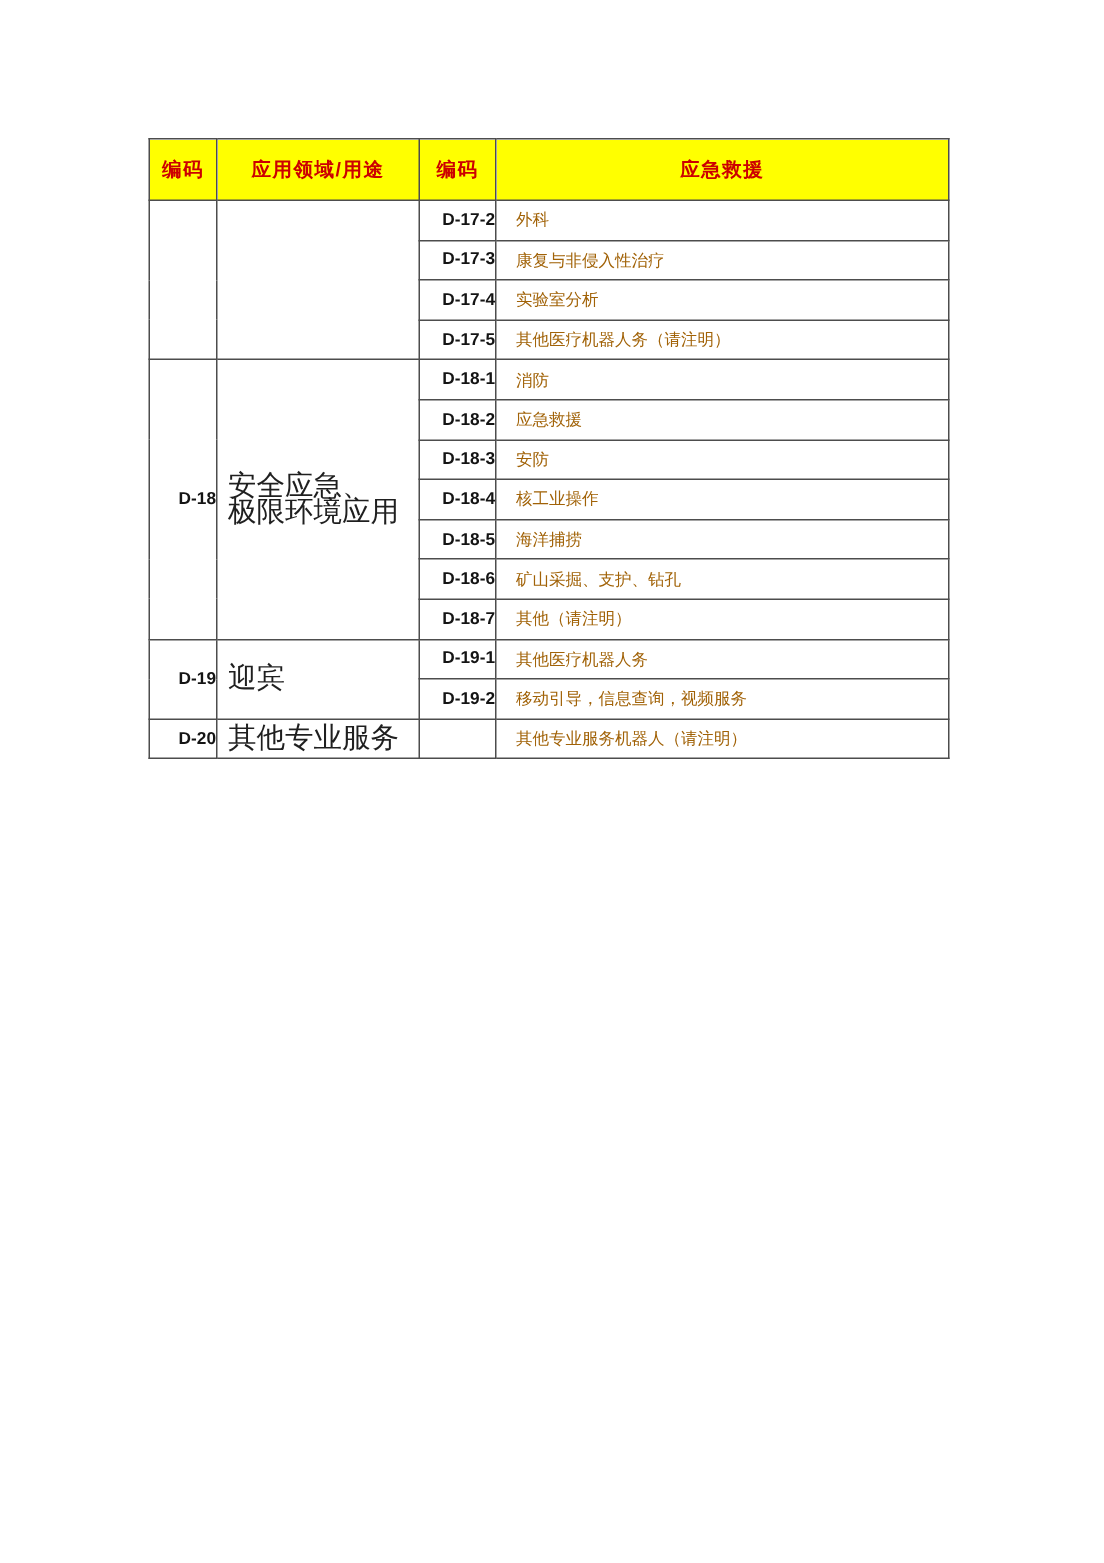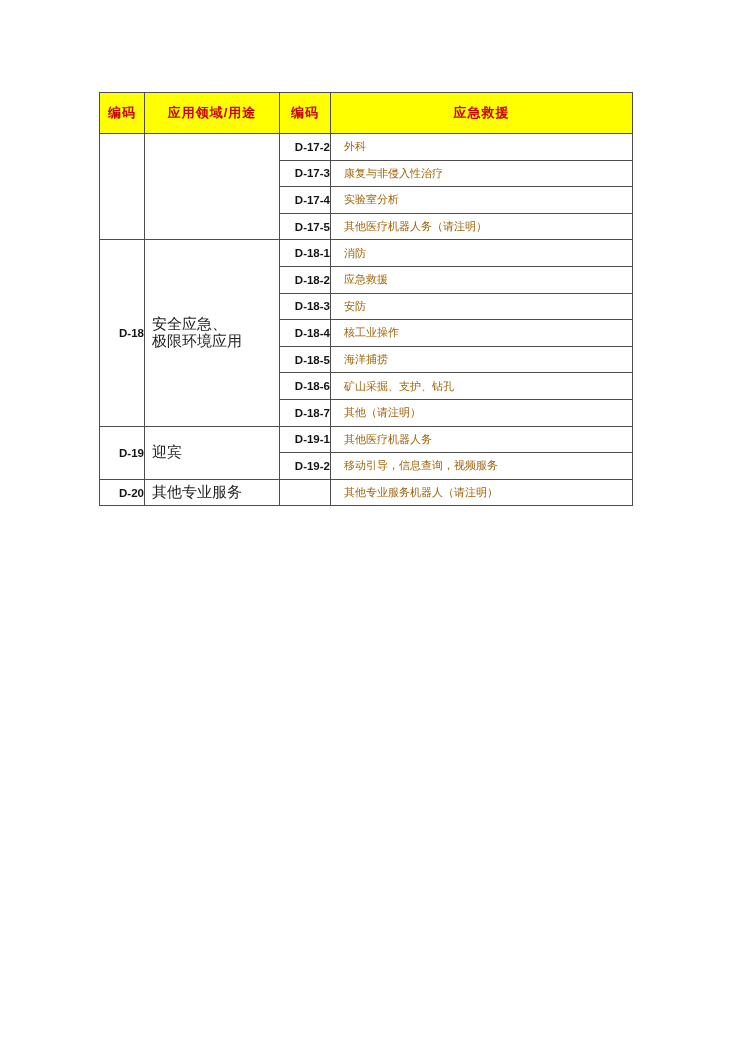--- a/index.html
+++ b/index.html
@@ -32,21 +32,21 @@
 
   tbody tr { height:26.6px; }
   td.code {
     font-family:"Liberation Sans", sans-serif;
     font-weight:bold;
     font-size:11.5px;
     color:#141414;
     text-align:right;
   }
   td.domain {
-    font-size:15px;
+    font-size:19px;
     color:#1f1f1f;
     padding:0 5px 0 7px;
     white-space:pre-line;
     line-height:17px;
   }
   td.detail {
     font-size:11px;
     color:#a16207;
     padding:0 5px 0 13px;
   }

